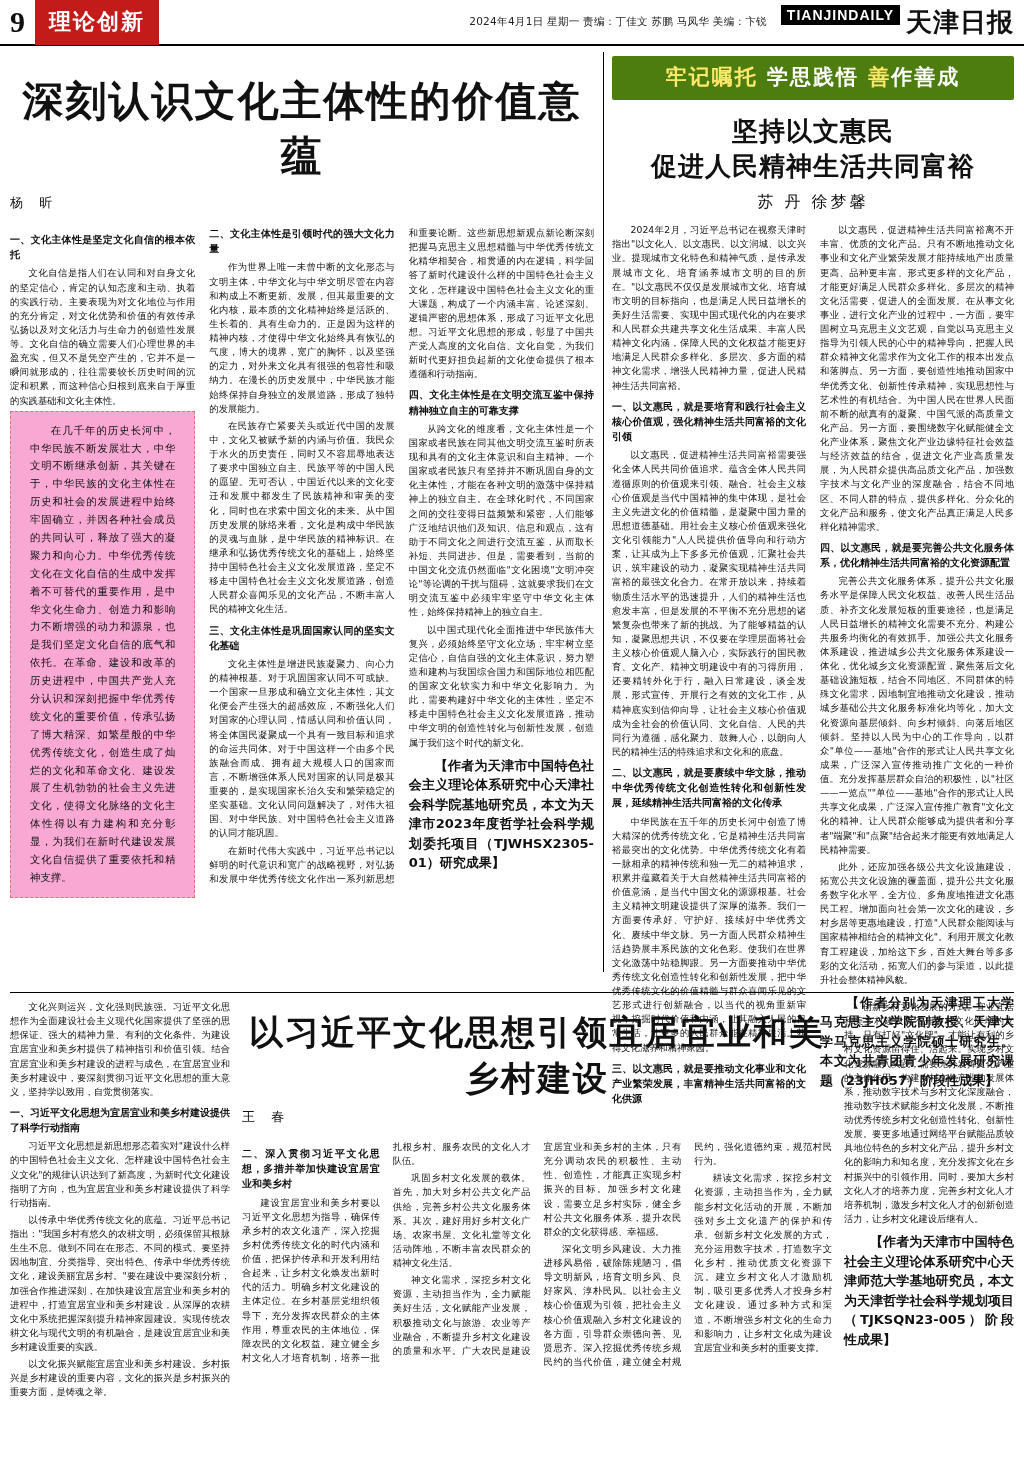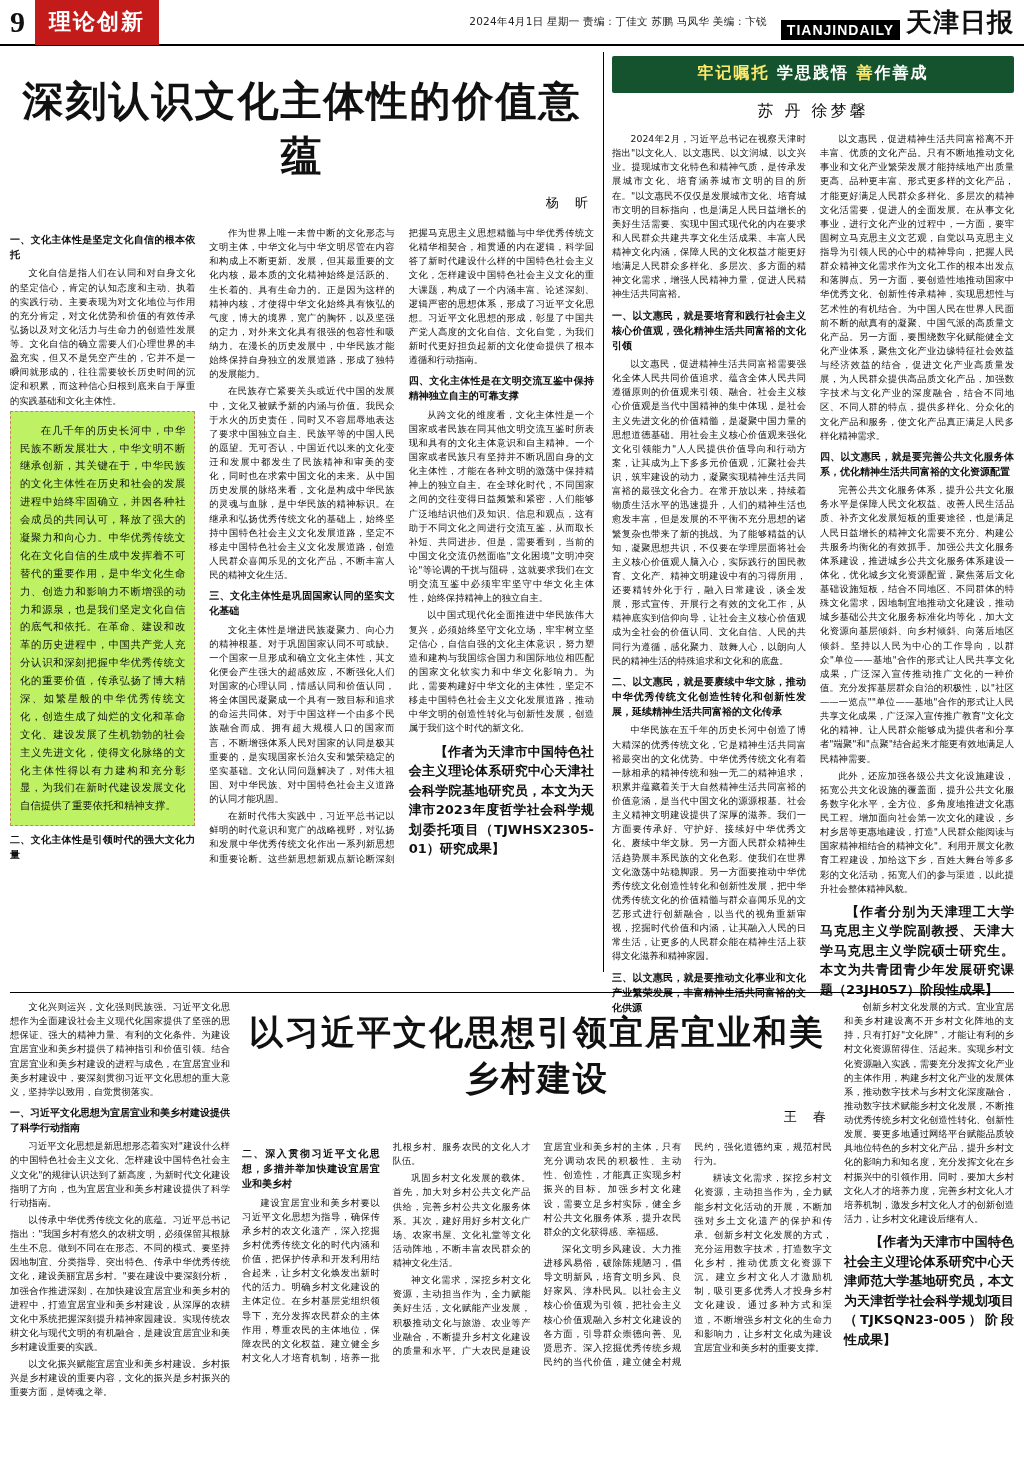--- a/index.html
+++ b/index.html
@@ -4,41 +4,41 @@
 <style>
   html,body{margin:0;padding:0;background:#fff;}
   body{width:1024px;height:1479px;font-family:"Liberation Serif",serif;color:#111;overflow:hidden;position:relative;}
   .page{width:1024px;height:1479px;position:relative;}
 
   
   .masthead{height:46px;display:flex;align-items:center;border-bottom:2px solid #000;padding:0 10px;box-sizing:border-box;}
   .pagenum{font-size:30px;font-weight:bold;font-family:"Liberation Serif",serif;margin-right:10px;line-height:1;}
   .section-tag{background:#c31a1a;color:#fff;font-size:22px;font-weight:bold;padding:8px 14px;letter-spacing:2px;font-family:"DejaVu Sans",sans-serif;}
   .mast-mid{flex:1;text-align:right;font-size:10.5px;color:#222;padding-right:14px;font-family:"DejaVu Sans",sans-serif;letter-spacing:.3px;}
-  .mast-logo{display:flex;align-items:flex-end;gap:6px;}
+  .mast-logo{display:flex;align-items:flex-start;gap:6px;}
   .logo-en{background:#000;color:#fff;font-size:14px;font-weight:bold;padding:2px 6px;letter-spacing:1px;font-family:"Liberation Sans",sans-serif;}
   .logo-cn{font-size:26px;font-weight:bold;letter-spacing:1px;font-family:"DejaVu Sans",sans-serif;}
   .rule-v{position:absolute;width:1px;background:#000;}
   .rule-h{position:absolute;height:1px;background:#000;}
 
   
   .top{position:relative;height:935px;}
   .art1{position:absolute;left:10px;top:10px;width:584px;}
   .art1 h1{font-size:41px;font-weight:bold;text-align:center;margin:18px 0 10px;letter-spacing:2px;font-family:"DejaVu Sans",sans-serif;}
-  .byline{text-align:right;font-size:13px;letter-spacing:6px;margin-bottom:14px;font-family:"DejaVu Sans",sans-serif;}
+  .byline{text-align:left;font-size:13px;letter-spacing:6px;margin-bottom:14px;font-family:"DejaVu Sans",sans-serif;}
   .cols3{column-count:3;column-gap:14px;column-rule:0;}
   .p{font-size:9.3px;line-height:1.52;text-align:justify;margin:0 0 3px;text-indent:2em;font-family:"DejaVu Sans",sans-serif;color:#111;}
   .h2{font-size:10px;font-weight:bold;margin:6px 0 4px;text-indent:0;font-family:"DejaVu Sans",sans-serif;}
-  .pullquote{border:1px dashed #d07a7a;background:#bef264;padding:10px 9px;margin:0 0 6px;break-inside:avoid;}
+  .pullquote{border:1px dashed #d07a7a;background:#f9a8d4;padding:10px 19px;margin:0 0 6px;break-inside:avoid;}
   .pullquote p{font-size:10.4px;line-height:1.72;text-align:justify;text-indent:2em;margin:0;font-family:"DejaVu Sans",sans-serif;}
   .note{font-size:13px;line-height:1.5;text-align:justify;font-weight:bold;margin-top:6px;font-family:"DejaVu Sans",sans-serif;}
 
   
   .art2{position:absolute;left:612px;top:10px;width:402px;}
-  .banner{background:#14532d;color:#fff;text-align:center;padding:7px 4px 9px;font-size:16px;font-weight:bold;letter-spacing:2px;font-family:"DejaVu Sans",sans-serif;border-radius:2px;}
+  .banner{background:#4d7c0f;color:#fff;text-align:center;padding:7px 4px 9px;font-size:21px;font-weight:bold;letter-spacing:2px;font-family:"DejaVu Sans",sans-serif;border-radius:2px;}
   .banner .yel{color:#ffe96b;}
   .art2 h1{font-size:26px;font-weight:bold;text-align:center;margin:14px 0 4px;line-height:1.35;letter-spacing:1px;font-family:"DejaVu Sans",sans-serif;}
   .byline2{text-align:center;font-size:16px;letter-spacing:3px;margin:8px 0 10px;font-family:"DejaVu Sans",sans-serif;}
   .cols2{column-count:2;column-gap:14px;}
 
   
   .bottom{position:relative;top:0;}
   .art3{position:absolute;left:10px;top:0;width:1004px;}
   .art3 h1{font-size:34px;font-weight:bold;text-align:center;margin:10px 0 6px;letter-spacing:2px;font-family:"DejaVu Sans",sans-serif;}
   .cols6{column-count:6;column-gap:13px;}
@@ -83,20 +83,24 @@
         <p class="p note">【作者为天津市中国特色社会主义理论体系研究中心天津社会科学院基地研究员，本文为天津市2023年度哲学社会科学规划委托项目（TJWHSX2305-01）研究成果】</p>
       </div>
     </div>
 
     <div class="art2">
       <div class="banner">
         <span class="yel">牢记嘱托</span>
         <span>学思践悟</span>
         <span class="yel">善</span><span>作善成</span>
       </div>
+      <h1>
+        <div>坚持以文惠民</div>
+        <div>促进人民精神生活共同富裕</div>
+      </h1>
       <div class="byline2">苏 丹  徐梦馨</div>
       <div class="cols2">
         <p class="p">2024年2月，习近平总书记在视察天津时指出"以文化人、以文惠民、以文润城、以文兴业。提现城市文化特色和精神气质，是传承发展城市文化、培育涵养城市文明的目的所在。"以文惠民不仅仅是发展城市文化、培育城市文明的目标指向，也是满足人民日益增长的美好生活需要、实现中国式现代化的内在要求和人民群众共建共享文化生活成果、丰富人民精神文化内涵，保障人民的文化权益才能更好地满足人民群众多样化、多层次、多方面的精神文化需求，增强人民精神力量，促进人民精神生活共同富裕。</p>
         <div class="p h2">一、以文惠民，就是要培育和践行社会主义核心价值观，强化精神生活共同富裕的文化引领</div>
         <p class="p">以文惠民，促进精神生活共同富裕需要强化全体人民共同价值追求。蕴含全体人民共同遵循原则的价值观来引领、融合。社会主义核心价值观是当代中国精神的集中体现，是社会主义先进文化的价值精髓，是凝聚中国力量的思想道德基础。用社会主义核心价值观来强化文化引领能力"人人民提供价值导向和行动方案，让其成为上下多多元价值观，汇聚社会共识，筑牢建设的动力，凝聚实现精神生活共同富裕的最强文化合力。在常开放以来，持续着物质生活水平的迅速提升，人们的精神生活也愈发丰富，但是发展的不平衡不充分思想的诸繁复杂也带来了新的挑战。为了能够精益的认知，凝聚思想共识，不仅要在学理层面将社会主义核心价值观人脑入心，实际践行的国民教育、文化产、精神文明建设中有的习得所用，还要精转外化于行，融入日常建设，谈全发展，形式宣传、开展行之有效的文化工作，从精神底实到信仰向导，让社会主义核心价值观成为全社会的价值认同、文化自信、人民的共同行为遵循，感化聚力、鼓舞人心，以朗向人民的精神生活的特殊追求和文化和的底盘。</p>
         <div class="p h2">二、以文惠民，就是要赓续中华文脉，推动中华优秀传统文化创造性转化和创新性发展，延续精神生活共同富裕的文化传承</div>
         <p class="p">中华民族在五千年的历史长河中创造了博大精深的优秀传统文化，它是精神生活共同富裕最突出的文化优势。中华优秀传统文化有着一脉相承的精神传统和独一无二的精神追求，积累并蕴藏着关于大自然精神生活共同富裕的价值意涵，是当代中国文化的源源根基。社会主义精神文明建设提供了深厚的滋养。我们一方面要传承好、守护好、接续好中华优秀文化、赓续中华文脉。另一方面人民群众精神生活趋势展丰系民族的文化色彩。使我们在世界文化激荡中站稳脚跟。另一方面要推动中华优秀传统文化创造性转化和创新性发展，把中华优秀传统文化的价值精髓与群众喜闻乐见的文艺形式进行创新融合，以当代的视角重新审视，挖掘时代价值和内涵，让其融入人民的日常生活，让更多的人民群众能在精神生活上获得文化滋养和精神家园。</p>
         <div class="p h2">三、以文惠民，就是要推动文化事业和文化产业繁荣发展，丰富精神生活共同富裕的文化供源</div>
         <p class="p">以文惠民，促进精神生活共同富裕离不开丰富、优质的文化产品。只有不断地推动文化事业和文化产业繁荣发展才能持续地产出质量更高、品种更丰富、形式更多样的文化产品，才能更好满足人民群众多样化、多层次的精神文化活需要，促进人的全面发展。在从事文化事业，进行文化产业的过程中，一方面，要牢固树立马克思主义文艺观，自觉以马克思主义指导为引领人民的心中的精神导向，把握人民群众精神文化需求作为文化工作的根本出发点和落脚点。另一方面，要创造性地推动国家中华优秀文化、创新性传承精神，实现思想性与艺术性的有机结合。为中国人民在世界人民面前不断的献真有的凝聚、中国气派的高质量文化产品。另一方面，要围绕数字化赋能健全文化产业体系，聚焦文化产业边缘特征社会效益与经济效益的结合，促进文化产业高质量发展，为人民群众提供高品质文化产品，加强数字技术与文化产业的深度融合，结合不同地区、不同人群的特点，提供多样化、分众化的文化产品和服务，使文化产品真正满足人民多样化精神需求。</p>
         <div class="p h2">四、以文惠民，就是要完善公共文化服务体系，优化精神生活共同富裕的文化资源配置</div>

